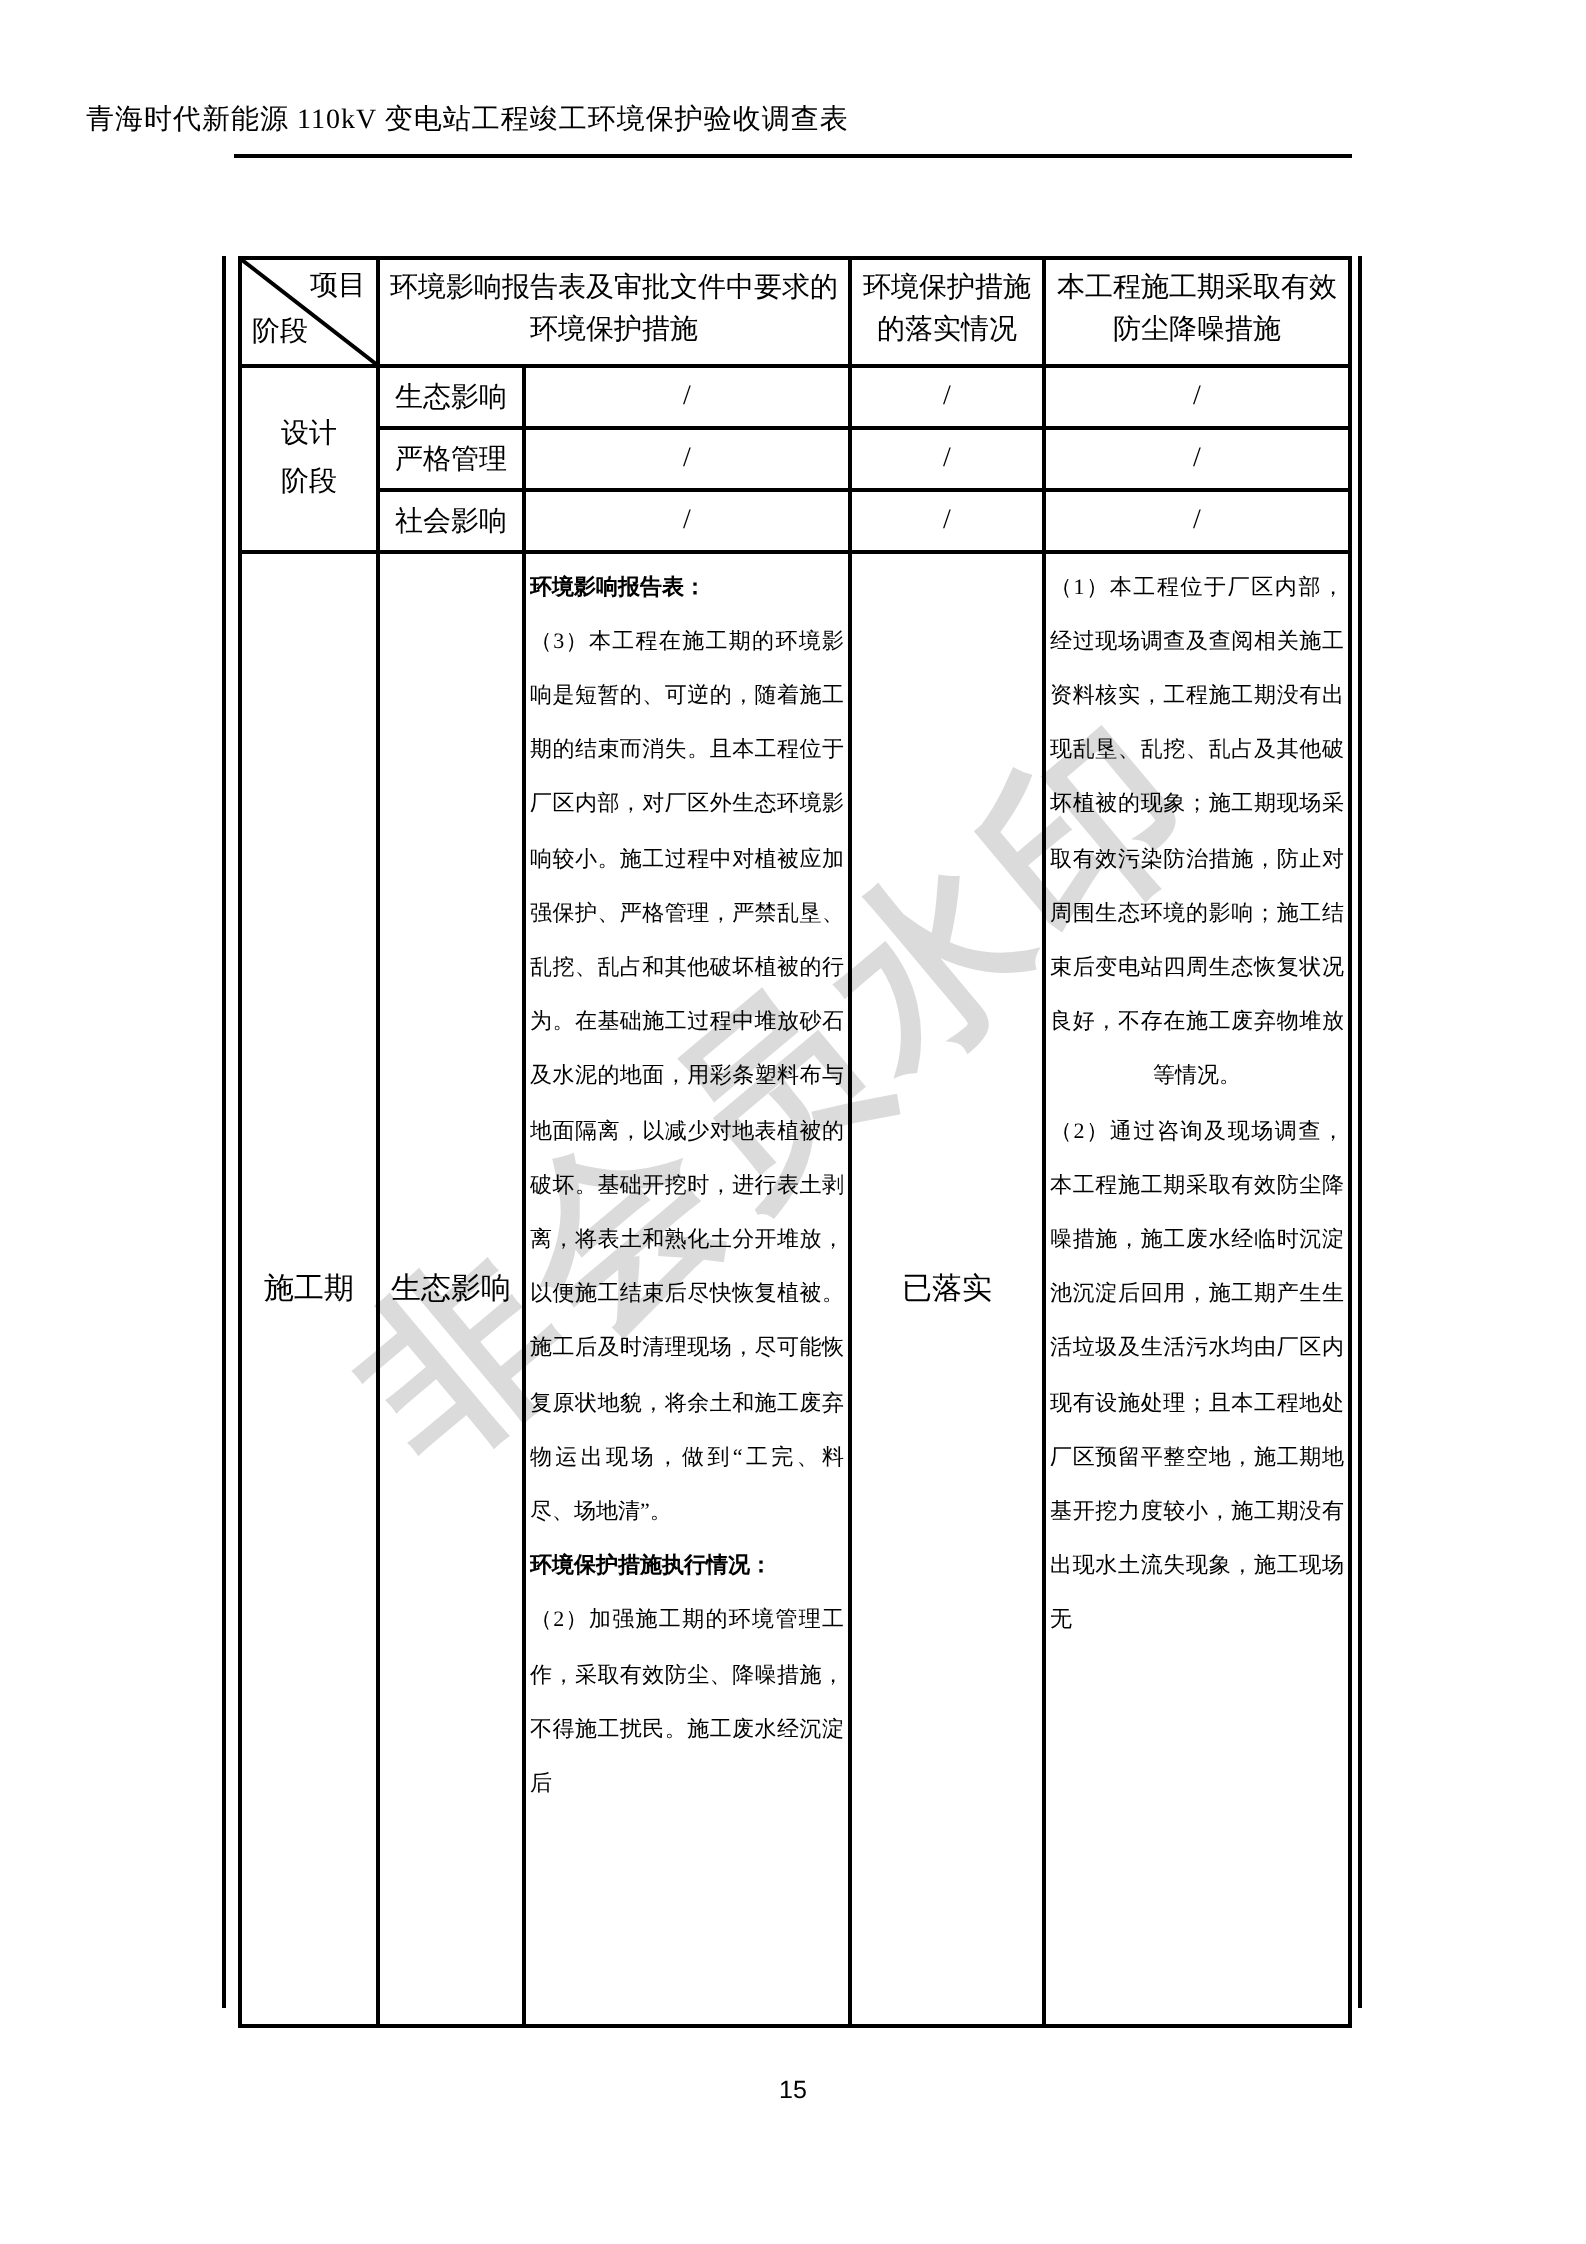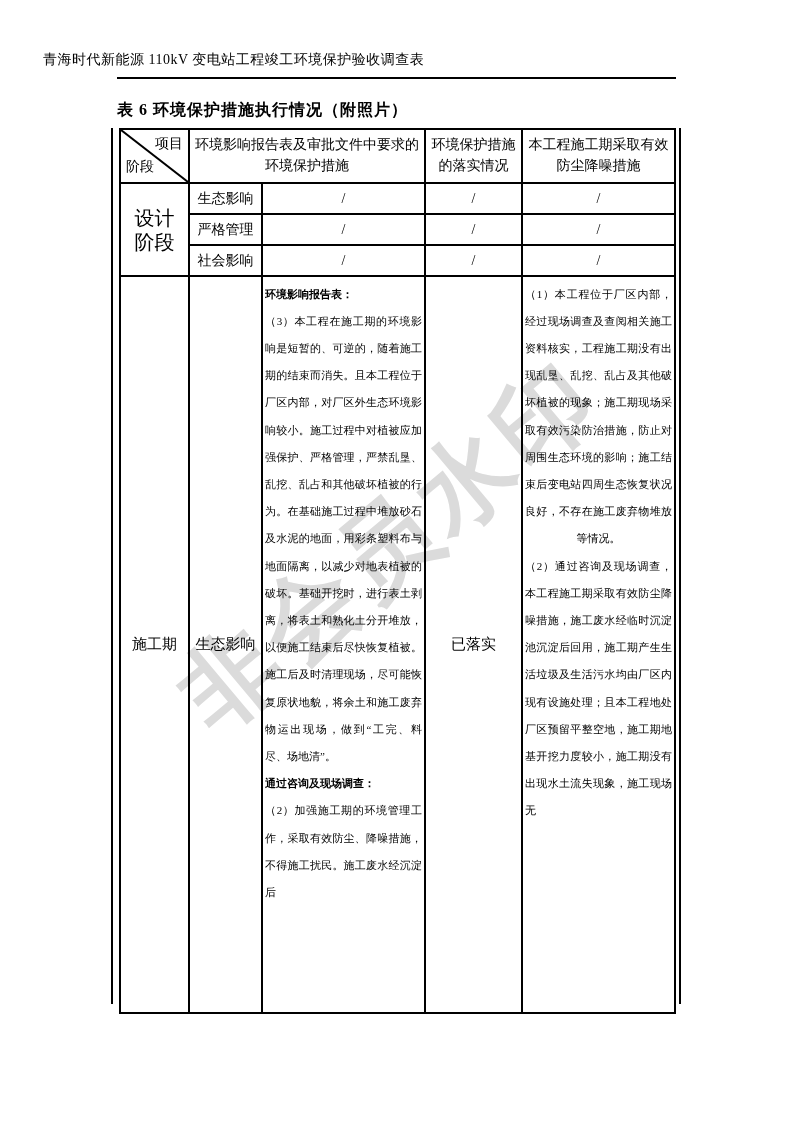--- a/index.html
+++ b/index.html
@@ -58,21 +58,21 @@
     padding:0 2px;
     overflow:hidden;
   }
   tr.hdr-row td{height:52px;line-height:21px;font-size:14px;padding:0 4px;font-family:Liberation Mono, monospace;}
   td.hdr-effect{padding:0 10px;}
   tr.sub td{height:29px;font-size:14px;}
   td.diag{position:relative;padding:0;}
   td.diag svg{position:absolute;left:0;top:0;width:100%;height:100%;}
   .diag-tr{position:absolute;top:4px;right:5px;font-size:14px;}
   .diag-bl{position:absolute;bottom:4px;left:5px;font-size:14px;}
-  td.phase-cell div{line-height:24px;font-size:20px;}
+  td.phase-cell div{line-height:24px;font-size:14px;}
   tr.big td{height:735px;}
   td.longtext{vertical-align:top;padding:0 4px;}
   td.longtext .clip{height:731px;overflow:hidden;padding-top:3px;}
   .blk{font-size:11px;line-height:27.2px;}
   .blk.bold{font-weight:bold;text-align:left;}
   .blk.just{text-align:justify;}
   .blk.last-center{text-align-last:center;}
   td.effect-cell{padding:0 6px;}
   td.mid-cell{font-size:15px;}
   .page-number{
@@ -84,21 +84,20 @@
 </head>
 <body>
 
 <div class="page">
 
   <div class="watermark">非会员水印</div>
 
   <div class="doc-title">青海时代新能源 110kV 变电站工程竣工环境保护验收调查表</div>
   <div class="header-rule"></div>
 
-  <div class="caption">表 6  环境保护措施执行情况（附照片）</div>
 
   <div class="frame-line frame-left"></div>
   <div class="frame-line frame-right"></div>
 
   <table class="main">
     <colgroup>
       <col style="width:69px">
       <col style="width:73px">
       <col style="width:163px">
       <col style="width:97px">
@@ -144,29 +143,30 @@
       <td>/</td>
     </tr>
 
     <tr class="big">
       <td class="mid-cell">施工期</td>
       <td class="mid-cell">生态影响</td>
       <td class="longtext">
         <div class="clip">
           <div class="blk bold">环境影响报告表：</div>
           <div class="blk just">（3）本工程在施工期的环境影响是短暂的、可逆的，随着施工期的结束而消失。且本工程位于厂区内部，对厂区外生态环境影响较小。施工过程中对植被应加强保护、严格管理，严禁乱垦、乱挖、乱占和其他破坏植被的行为。在基础施工过程中堆放砂石及水泥的地面，用彩条塑料布与地面隔离，以减少对地表植被的破坏。基础开挖时，进行表土剥离，将表土和熟化土分开堆放，以便施工结束后尽快恢复植被。施工后及时清理现场，尽可能恢复原状地貌，将余土和施工废弃物运出现场，做到“工完、料尽、场地清”。</div>
-          <div class="blk bold">通过咨询及现场调查：</div>
+          <div class="blk bold">环境保护措施执行情况：</div>
           <div class="blk just">（2）加强施工期的环境管理工作，采取有效防尘、降噪措施，不得施工扰民。施工废水经沉淀后</div>
         </div>
       </td>
       <td class="mid-cell">已落实</td>
       <td class="longtext effect-cell">
         <div class="clip">
           <div class="blk just last-center">（1）本工程位于厂区内部，经过现场调查及查阅相关施工资料核实，工程施工期没有出现乱垦、乱挖、乱占及其他破坏植被的现象；施工期现场采取有效污染防治措施，防止对周围生态环境的影响；施工结束后变电站四周生态恢复状况良好，不存在施工废弃物堆放等情况。</div>
           <div class="blk just">（2）通过咨询及现场调查，本工程施工期采取有效防尘降噪措施，施工废水经临时沉淀池沉淀后回用，施工期产生生活垃圾及生活污水均由厂区内现有设施处理；且本工程地处厂区预留平整空地，施工期地基开挖力度较小，施工期没有出现水土流失现象，施工现场无</div>
         </div>
       </td>
     </tr>
   </tbody>
     </table>
 
+  <div class="page-number">15</div>
 
 </div>
 
 </body></html>

